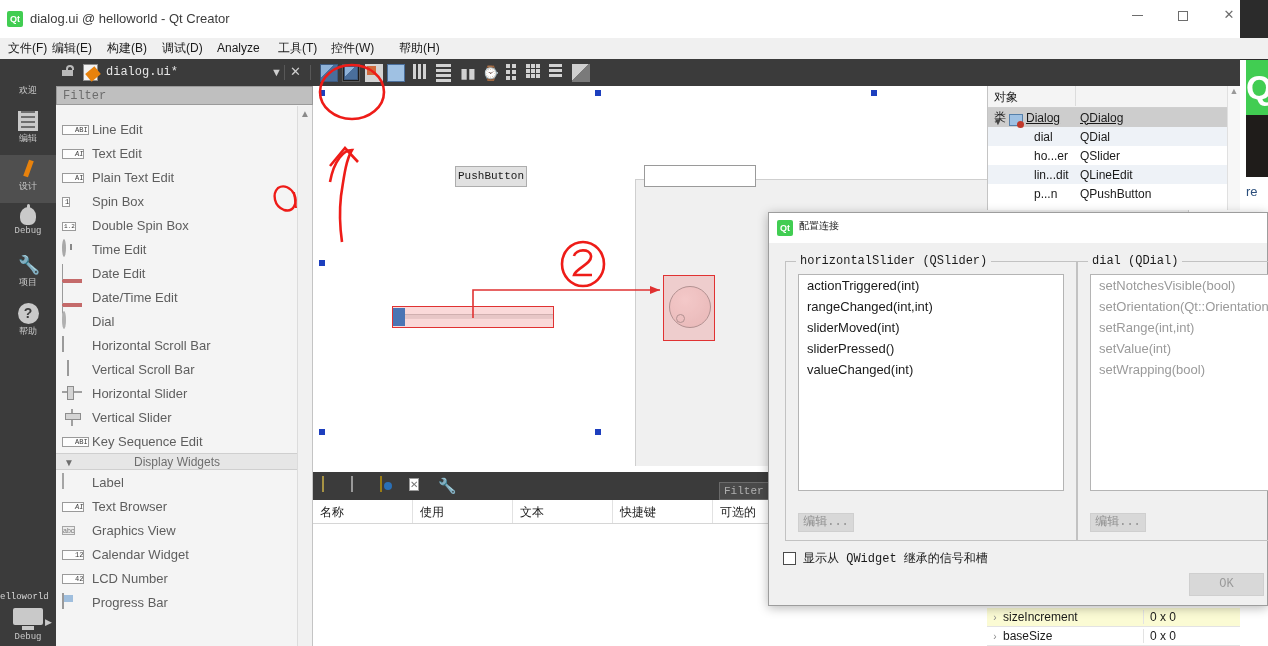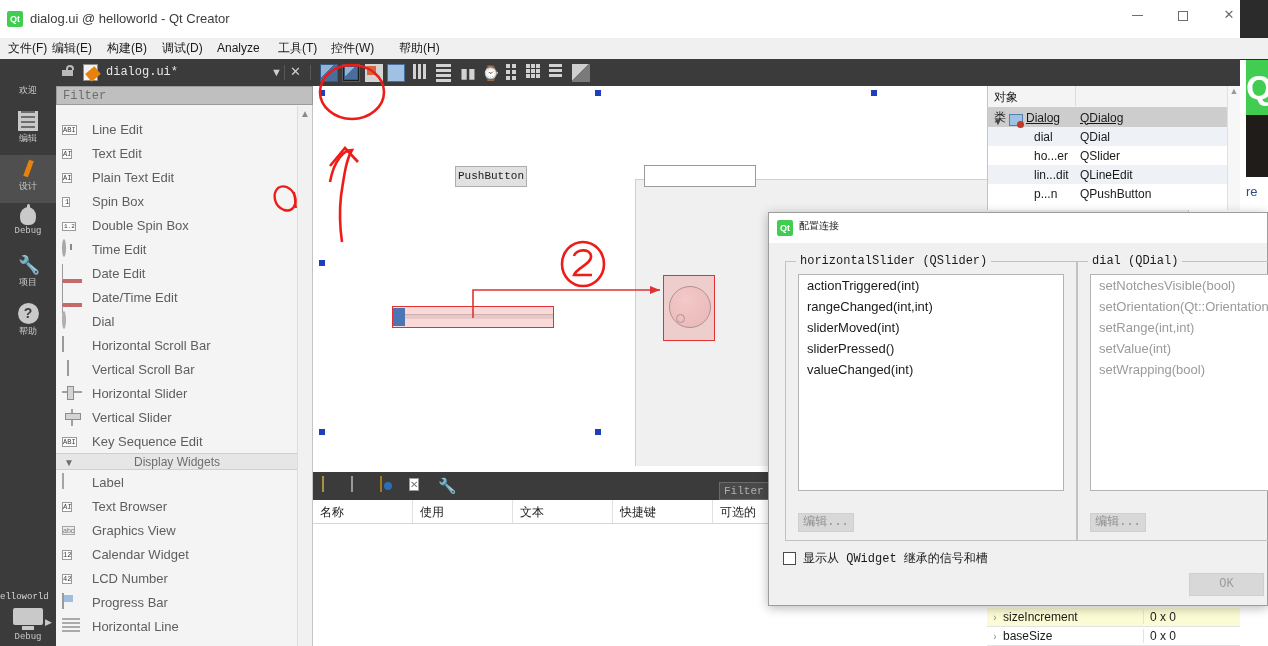--- a/index.html
+++ b/index.html
@@ -113,21 +113,21 @@
   .wcat .caret { position:absolute; left:8px; top:0; font-size:10px; color:#6e6e6e; }
   .wb-scroll { position:absolute; right:0; top:20px; width:15px; height:540px; background:#f1f1f1;
                border-left:1px solid #dcdcdc; }
   .wb-scroll .up { text-align:center; font-size:10px; color:#8a8a8a; line-height:16px; }
   .partial-top { position:absolute; left:8px; top:20px; width:22px; height:8px;
                  background:#dcdcdc; border:1px solid #b0b0b0; }
 
   
   .ic-box { width:20px; height:16px; background:#fdfdfd; border:1px solid #9a9a9a;
             font-size:7px; color:#3a3a3a; text-align:right; line-height:15px;
-            font-family:"Liberation Mono", monospace; }
+            font-family:"Liberation Mono", monospace;padding-left:12px; }
   .ic-clock { width:17px; height:17px; border:2px solid #a8a8a8; border-radius:50%; position:relative; }
   .ic-clock::after { content:""; position:absolute; left:6px; top:3px; width:2px; height:6px; background:#888; }
   .ic-cal { width:18px; height:16px; background:#f5f5f5; border:1px solid #9a9a9a; }
   .ic-cal .hdr { height:4px; background:#c46a6a; }
   .ic-dial { width:17px; height:17px; border-radius:50%; background:#e7e7e7; border:2px solid #b0b0b0; }
   .ic-hsb { width:20px; height:9px; background:#e8e8e8; border:1px solid #9a9a9a; }
   .ic-vsb { width:9px; height:18px; background:#e8e8e8; border:1px solid #9a9a9a; margin-left:5px; }
   .ic-hsl { width:20px; height:14px; position:relative; }
   .ic-hsl::before{content:"";position:absolute;left:0;top:6px;width:20px;height:2px;background:#a0a0a0;}
   .ic-hsl::after{content:"";position:absolute;left:5px;top:1px;width:5px;height:12px;background:#d4d4d4;border:1px solid #8d8d8d;}
@@ -489,29 +489,20 @@
       <div class="wrow">
         <span class="wicon"><span class="ic-box">42</span></span>
         <span class="wlabel">LCD Number</span>
         </div>
 
       <div class="wrow">
         <span class="wicon"><span class="ic-prog"></span></span>
         <span class="wlabel">Progress Bar</span>
         </div>
 
-      <div class="wrow">
-        <span class="wicon ic-hline">
-            <i></i>
-            <i></i>
-            <i></i>
-            <i></i>
-          </span>
-        <span class="wlabel">Horizontal Line</span>
-        </div>
     </div>
     <div class="wb-scroll">
       <div class="up">▲</div>
     </div>
   </div>
 
   <div class="canvas-bg">
     <div class="formwin"></div>
 
     <div class="handle" style="left:6px;  top:4px"></div>

